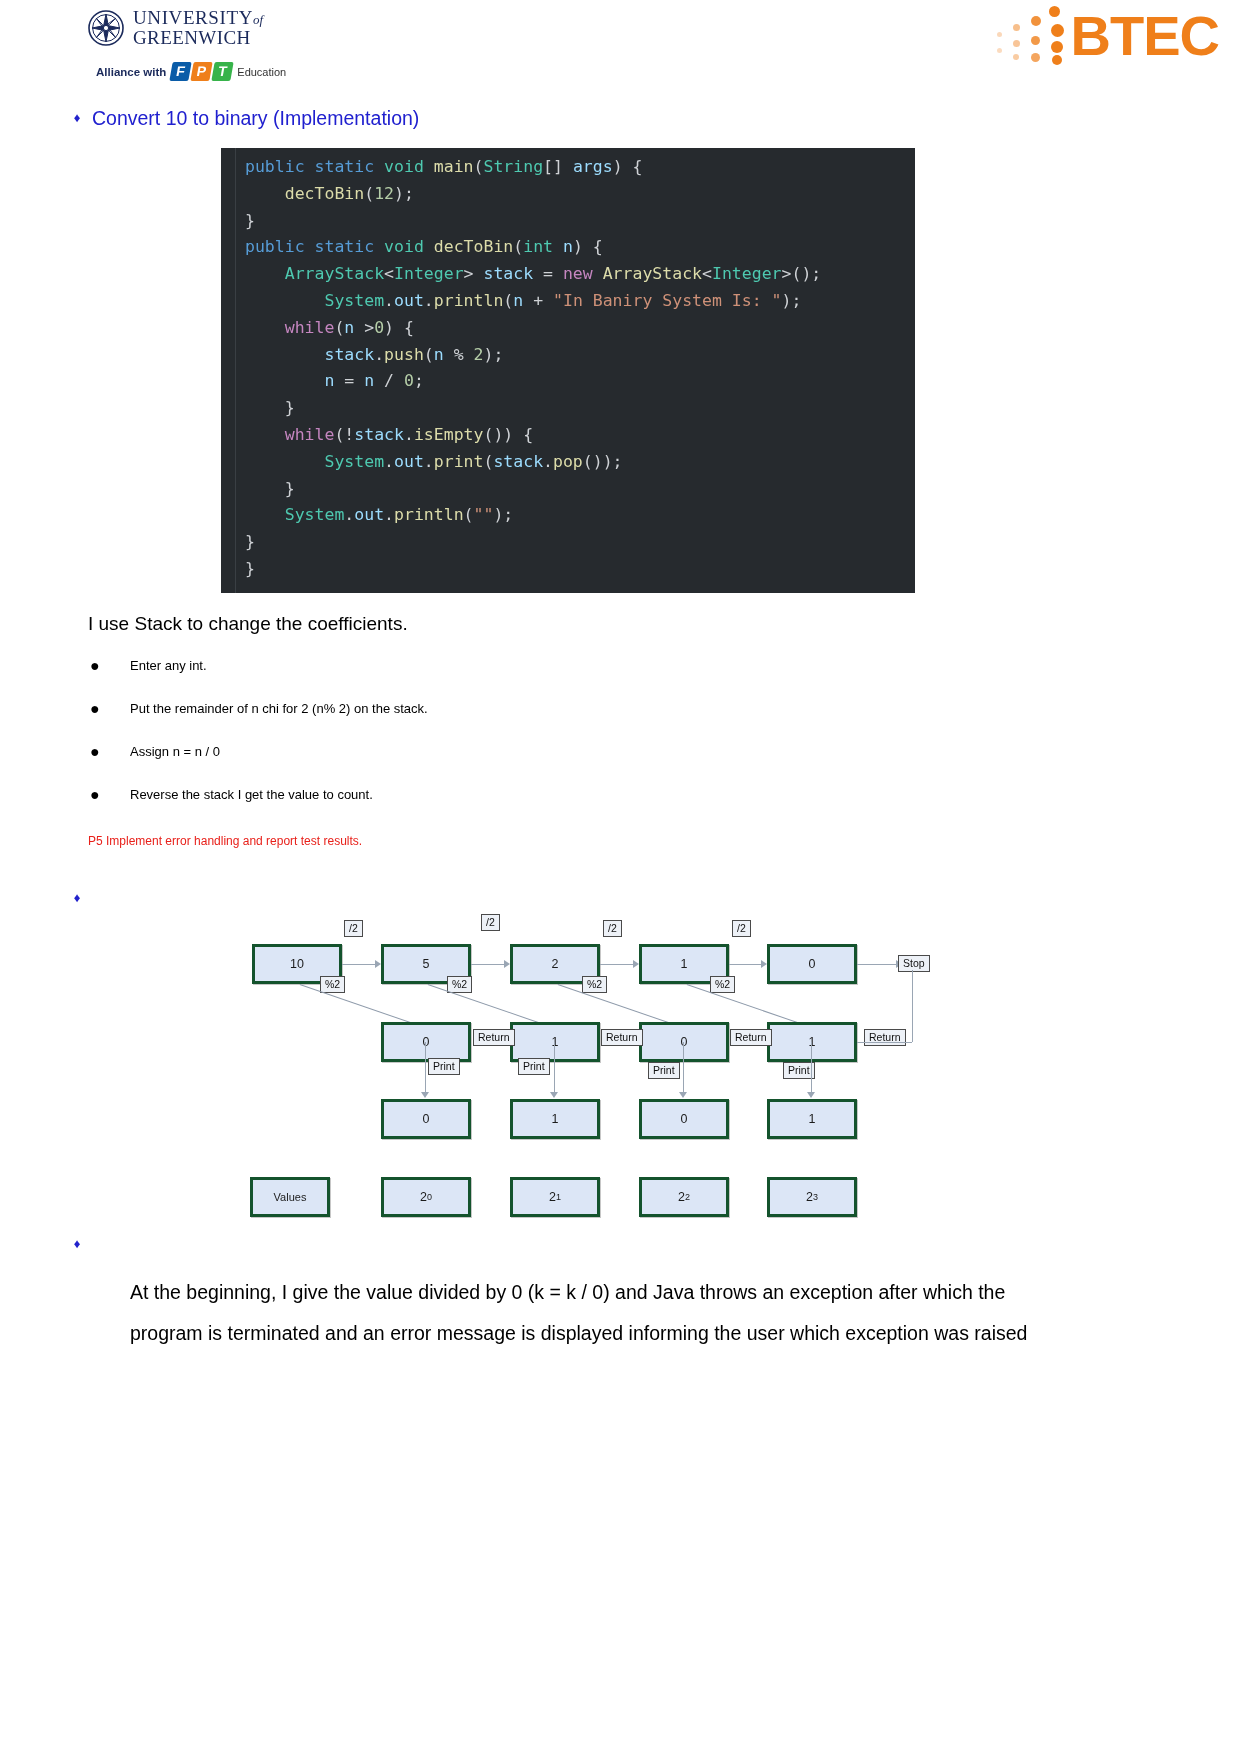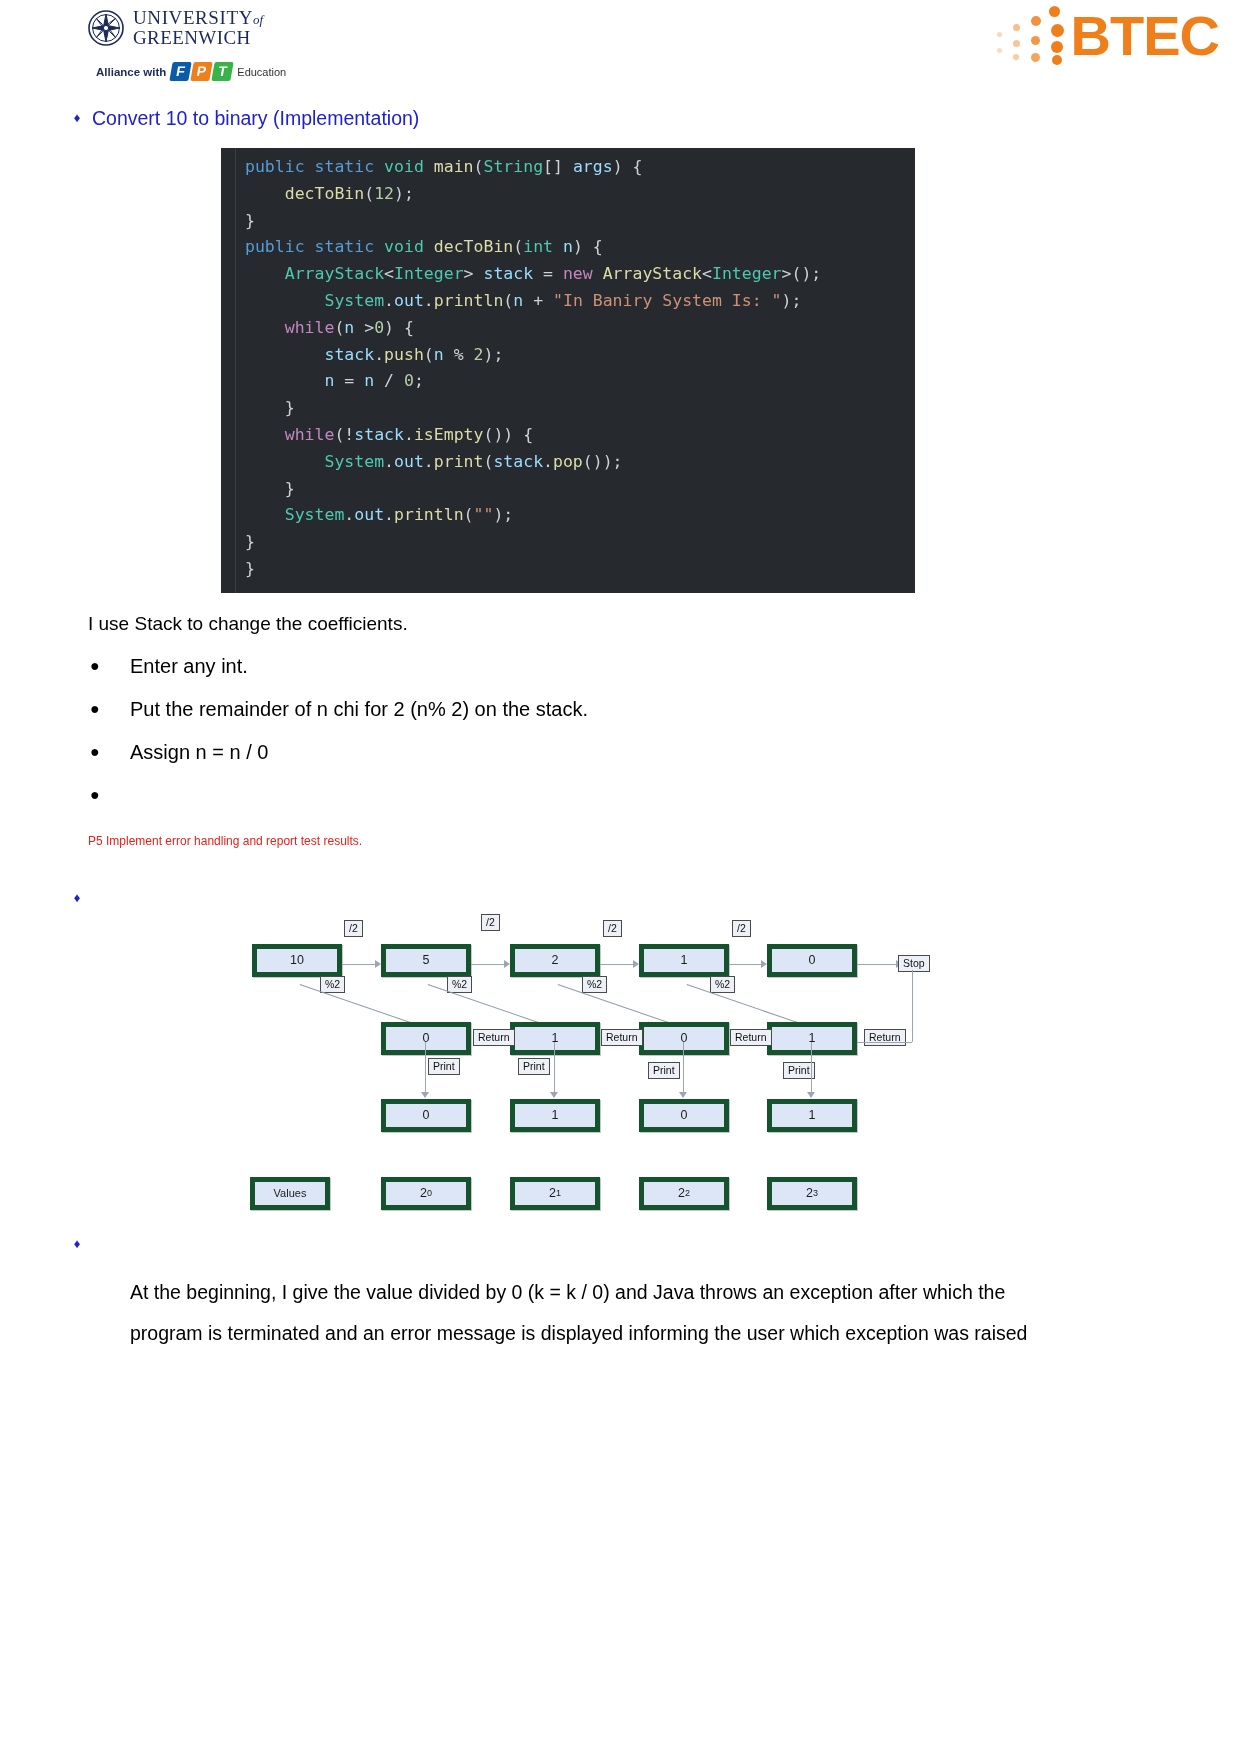--- a/index.html
+++ b/index.html
@@ -159,21 +159,21 @@
   ul.dotted li .dot{
     width:36px;
     flex:0 0 36px;
     text-align:left;
     padding-left:90px;
     box-sizing:content-box;
     font-size:16px;
     line-height:26px;
   }
   ul.dotted li .txt{
-    font-size:20px;
+    font-size:13px;
     line-height:26px;
     margin-left:4px;
   }
 
   .tail{
     margin:16px 0 0 130px;
     font-size:19.5px;
     line-height:41px;
     width:930px;
   }
@@ -223,22 +223,22 @@
     border:1px solid #5b7fb5;
     box-sizing:border-box;
     font-size:12.5px;
     color:#1c1c1c;
     display:flex;
     align-items:center;
     justify-content:center;
     font-family:"Liberation Sans", sans-serif;
   }
   .dbox.main{
-    width:90px;height:33px;
-    border:5px solid #14532d;
+    width:90px;height:40px;
+    border:3px solid #14532d;
     box-shadow:1px 1px 0 rgba(0,0,0,.22);
   }
   .lbl{
     position:absolute;
     background:#edf1f7;
     border:1px solid #4a4a4a;
     font-size:10.5px;
     padding:1px 4px;
     color:#111;
     box-sizing:border-box;
@@ -371,20 +371,21 @@
     <li>
       <span class="dot">●</span>
       <span class="txt">Put the remainder of n chi for 2 (n% 2) on the stack.</span>
     </li>
     <li>
       <span class="dot">●</span>
       <span class="txt">Assign n = n / 0</span>
     </li>
     <li>
       <span class="dot">●</span>
+      <span class="txt">Reverse the stack I get the value to count.</span>
     </li>
   </ul>
 
   <div class="red">P5 Implement error handling and report test results.</div>
 
   <div class="bullet-h indent-1" style="margin-top:32px;">
     <div class="dia">♦</div>
   </div>
 
   <div class="diagram">

